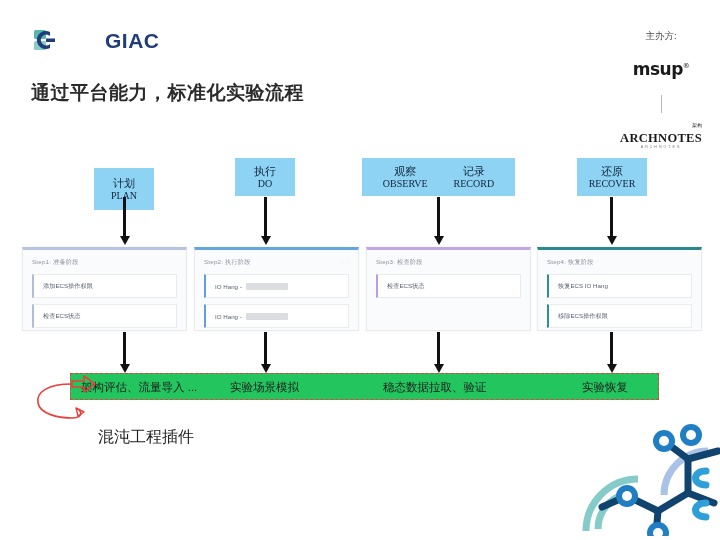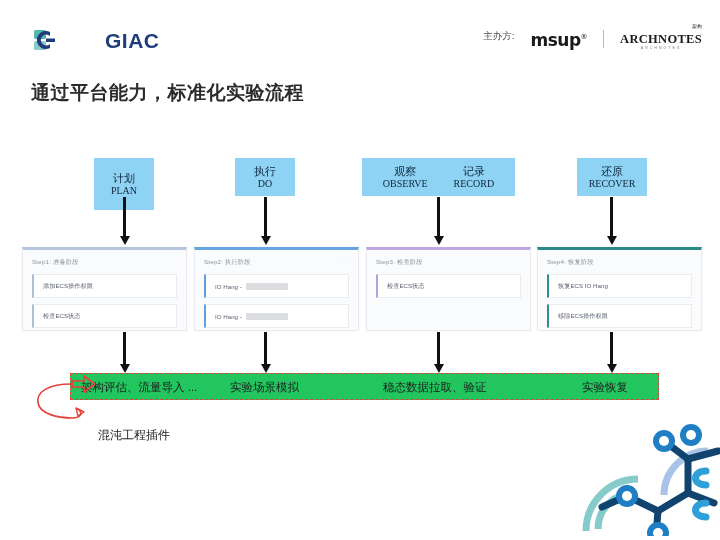--- a/index.html
+++ b/index.html
@@ -23,21 +23,21 @@
   #logo .mark { width: 28px; height: 26px; }
   #logo .word {
     font-size: 21px; font-weight: bold; letter-spacing: 0.5px;
     color: #1f3d7a;
     font-family: "Liberation Sans", sans-serif;
     margin-left: 40px;
   }
 
   #sponsor {
     position: absolute; right: 18px; top: 30px;
-    display: flex; align-items: flex-start; gap: 16px;
+    display: flex; align-items: center; gap: 16px; flex-direction: column;
   }
   #sponsor .label { font-size: 9.5px; color: #4a4a4a; }
   #sponsor .msup {
     font-size: 17px; font-weight: bold; color: #1a1a1a;
     letter-spacing: -0.5px; font-family: "DejaVu Sans", sans-serif;
   }
   #sponsor .msup sup { font-size: 7px; vertical-align: super; font-weight: normal; }
   #sponsor .divider { width: 1px; height: 18px; background: #b9b9b9; }
   #sponsor .archnotes-wrap { position: relative; line-height: 1; }
   #sponsor .archnotes {
@@ -134,21 +134,21 @@
   }
   #pink-bar .plabel {
     position: absolute; top: 50%; transform: translateY(-50%);
     font-size: 11.5px; color: #1e1e1e; white-space: nowrap;
   }
 
   
   #curve { position: absolute; left: 32px; top: 372px; }
   #caption {
     position: absolute; left: 98px; top: 427px;
-    font-size: 12px; color: #1e1e1e;
+    font-size: 16px; color: #1e1e1e;
   }
 
   
   #molecule { position: absolute; right: 0; bottom: 0; }
 </style>
 </head>
 <body>
 
 <div id="slide">
 
@@ -170,21 +170,21 @@
     <span class="divider"></span>
     <span class="archnotes-wrap">
       <span class="archnotes">ARCHNOTES</span>
       <span class="archnotes-cn">架构</span>
       <div class="archnotes-sub">ARCHNOTES</div>
     </span>
   </div>
 
   <div id="title">通过平台能力，标准化实验流程</div>
 
-  <div class="phase-box" style="left:94px; top:158px; width:60px; height:52px;">
+  <div class="phase-box" style="left:94px; top:168px; width:60px; height:42px;">
     <div class="stack">
       <span class="cn">计划</span>
       <span class="en">PLAN</span>
     </div>
   </div>
 
   <div class="phase-box" style="left:235px; top:158px; width:60px; height:38px;">
     <div class="stack">
       <span class="cn">执行</span>
       <span class="en">DO</span>

